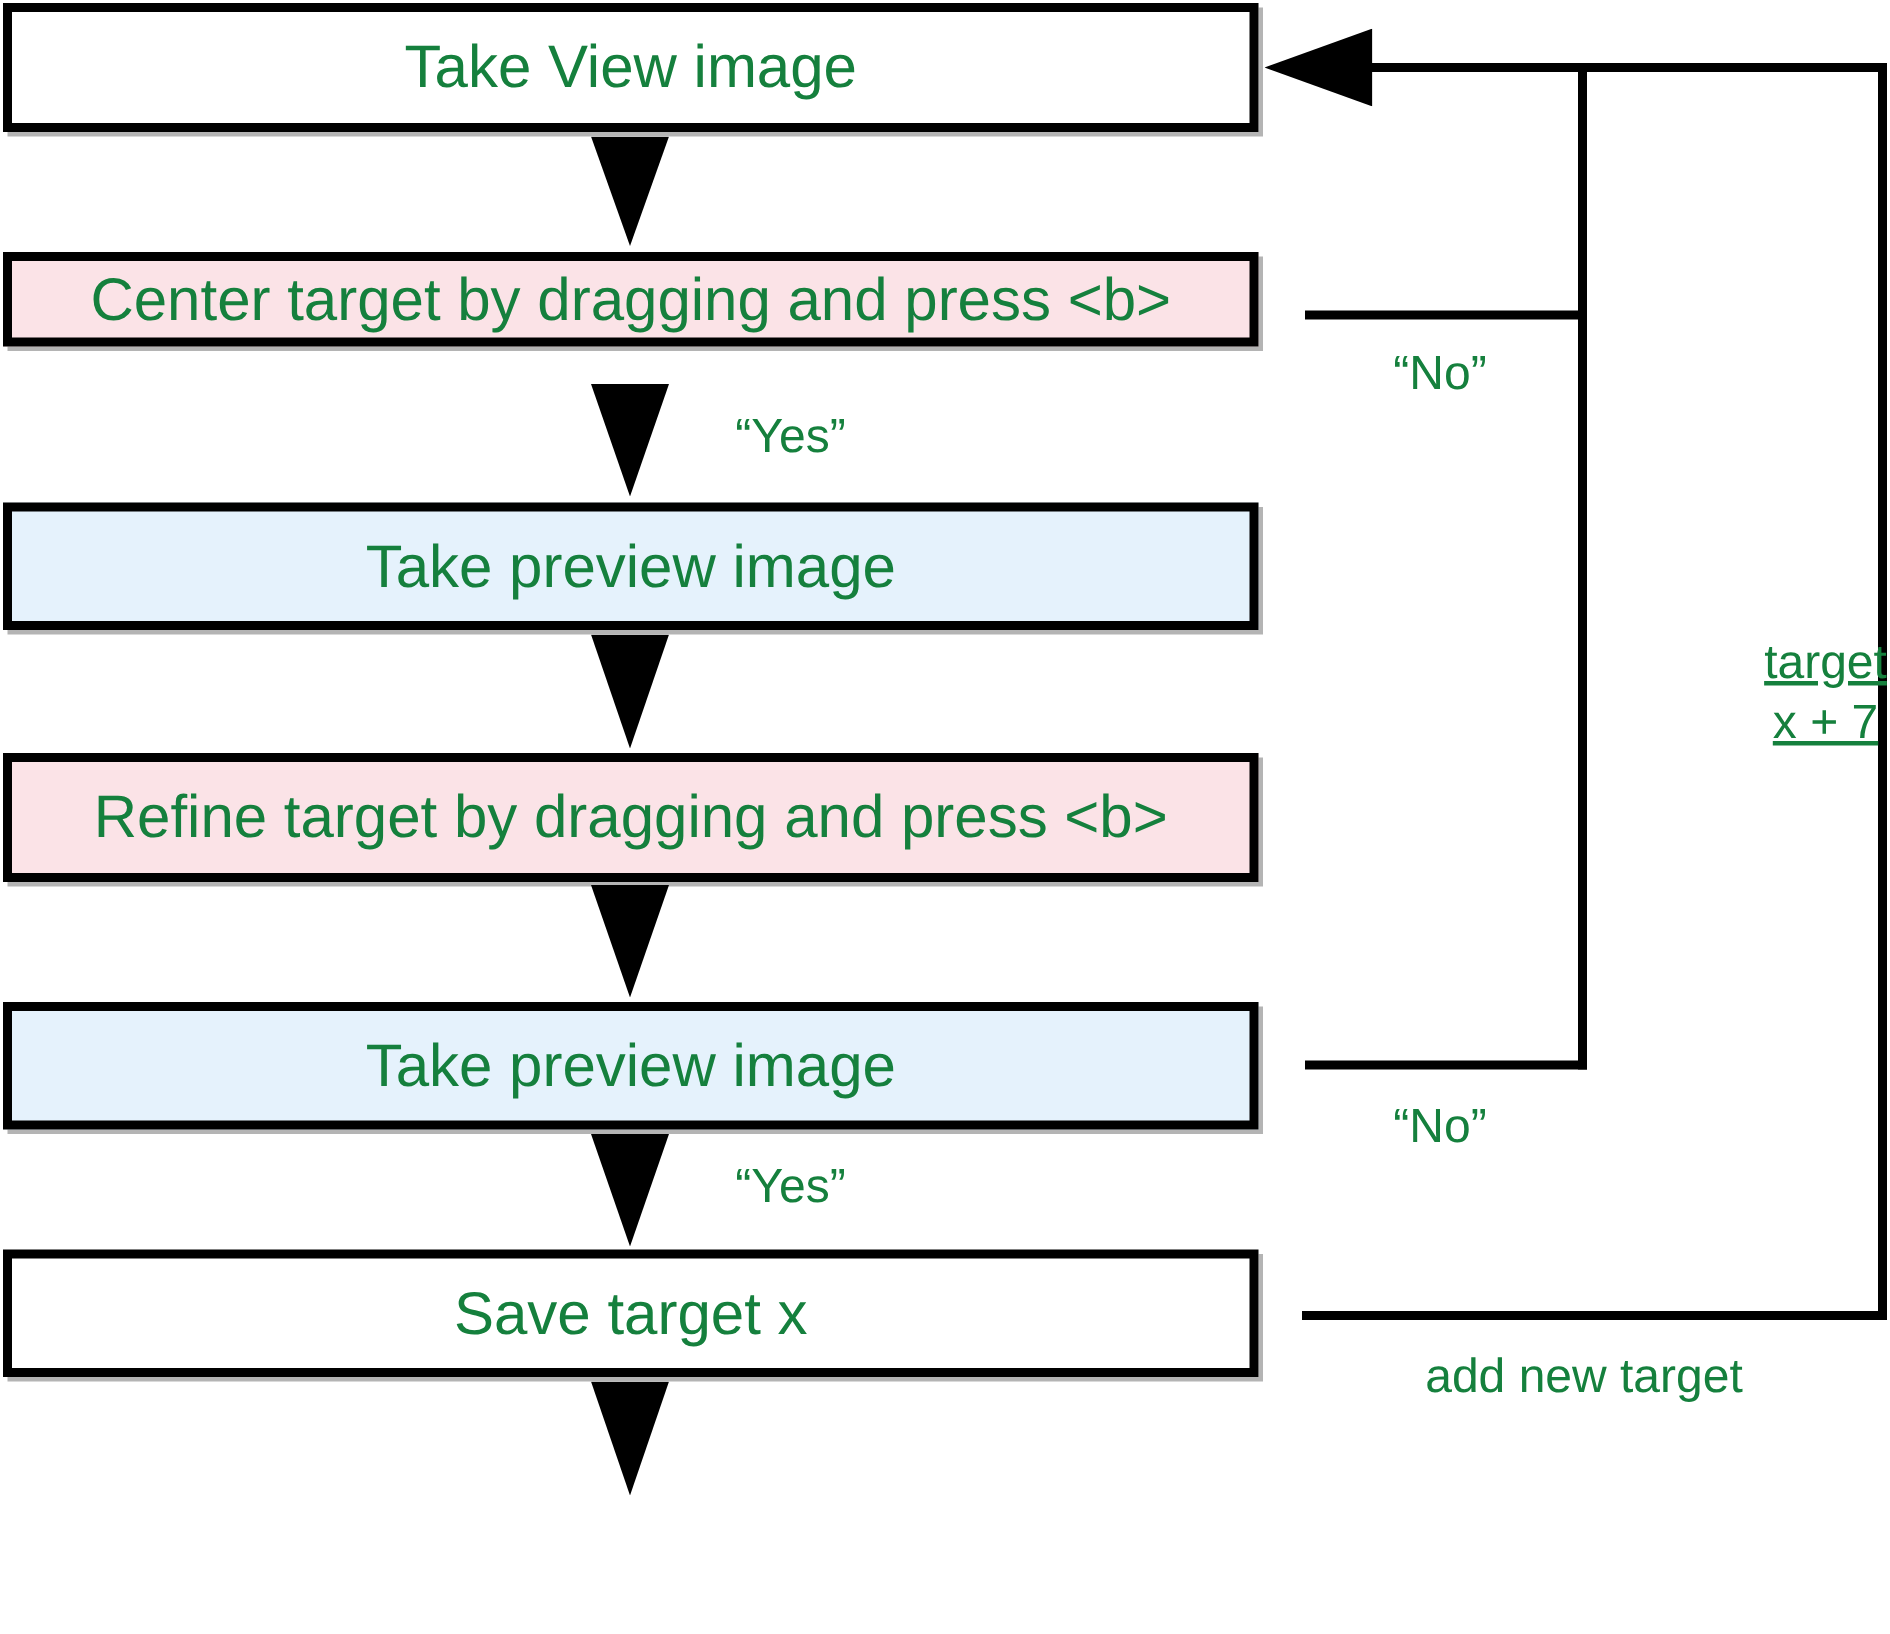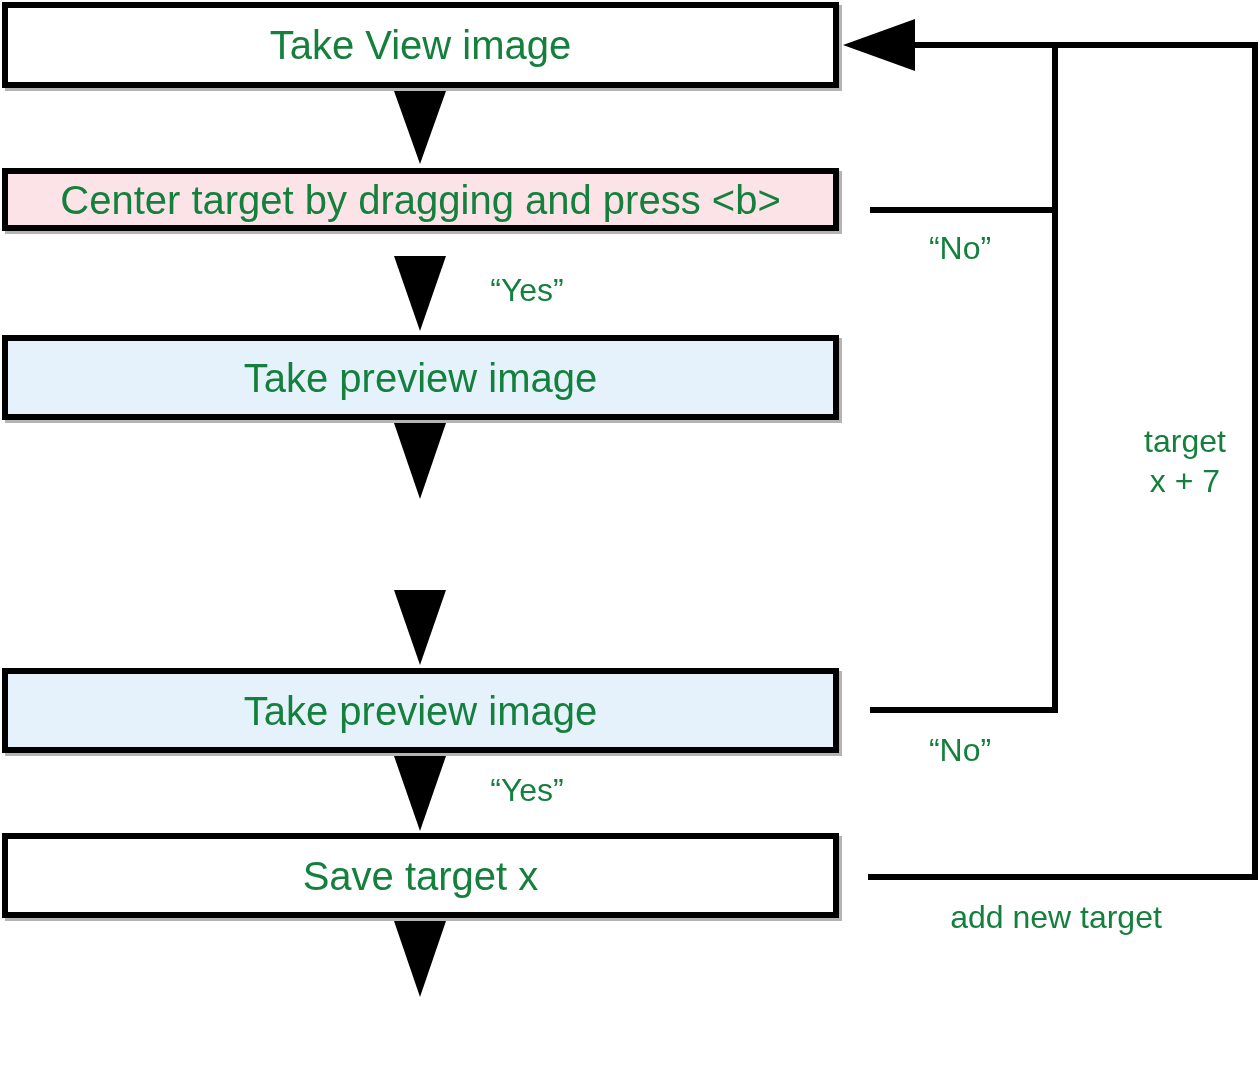--- a/index.html
+++ b/index.html
@@ -57,20 +57,21 @@
 <body>
 
 <div class="canvas">
 
   <div class="fc-box" style="top: 2px; height: 86px; background: rgb(255, 255, 255);">Take View image</div>
 
   <div class="fc-box" style="top: 168px; height: 63px; background: rgb(251, 227, 231);">Center target by dragging and press &lt;b&gt;</div>
 
   <div class="fc-box" style="top: 335px; height: 85px; background: rgb(229, 242, 252);">Take preview image</div>
 
+  <div class="fc-box" style="top: 502px; height: 86px; background: rgb(251, 227, 231);">Refine target by dragging and press &lt;b&gt;</div>
 
   <div class="fc-box" style="top: 668px; height: 85px; background: rgb(229, 242, 252);">Take preview image</div>
 
   <div class="fc-box" style="top: 833px; height: 85px; background: rgb(255, 255, 255);">Save target x</div>
 
 
   <div class="wedge" style="top:91px;height:73px;"></div>
   <div class="wedge" style="top:256px;height:75px;"></div>
   <div class="wedge" style="top:423px;height:76px;"></div>
   <div class="wedge" style="top:590px;height:75px;"></div>
@@ -86,20 +87,20 @@
   <div class="line" style="left:868px;top:874px;width:390px;height:6px;"></div>
 
   <div class="edge-label" style="left:527px;top:290px;">“Yes”</div>
 
   <div class="edge-label" style="left:960px;top:248px;">“No”</div>
 
   <div class="edge-label" style="left:527px;top:790px;">“Yes”</div>
 
   <div class="edge-label" style="left:960px;top:750px;">“No”</div>
 
-  <div class="edge-label" style="left:1185px;top:461px;">
+  <div class="edge-label" style="left:1217px;top:461px;text-decoration:underline;">
     <div>target</div>
     <div>x + 7</div>
   </div>
 
   <div class="edge-label" style="left:1056px;top:917px;">add new target</div>
 
 </div>
 
 </body></html>

